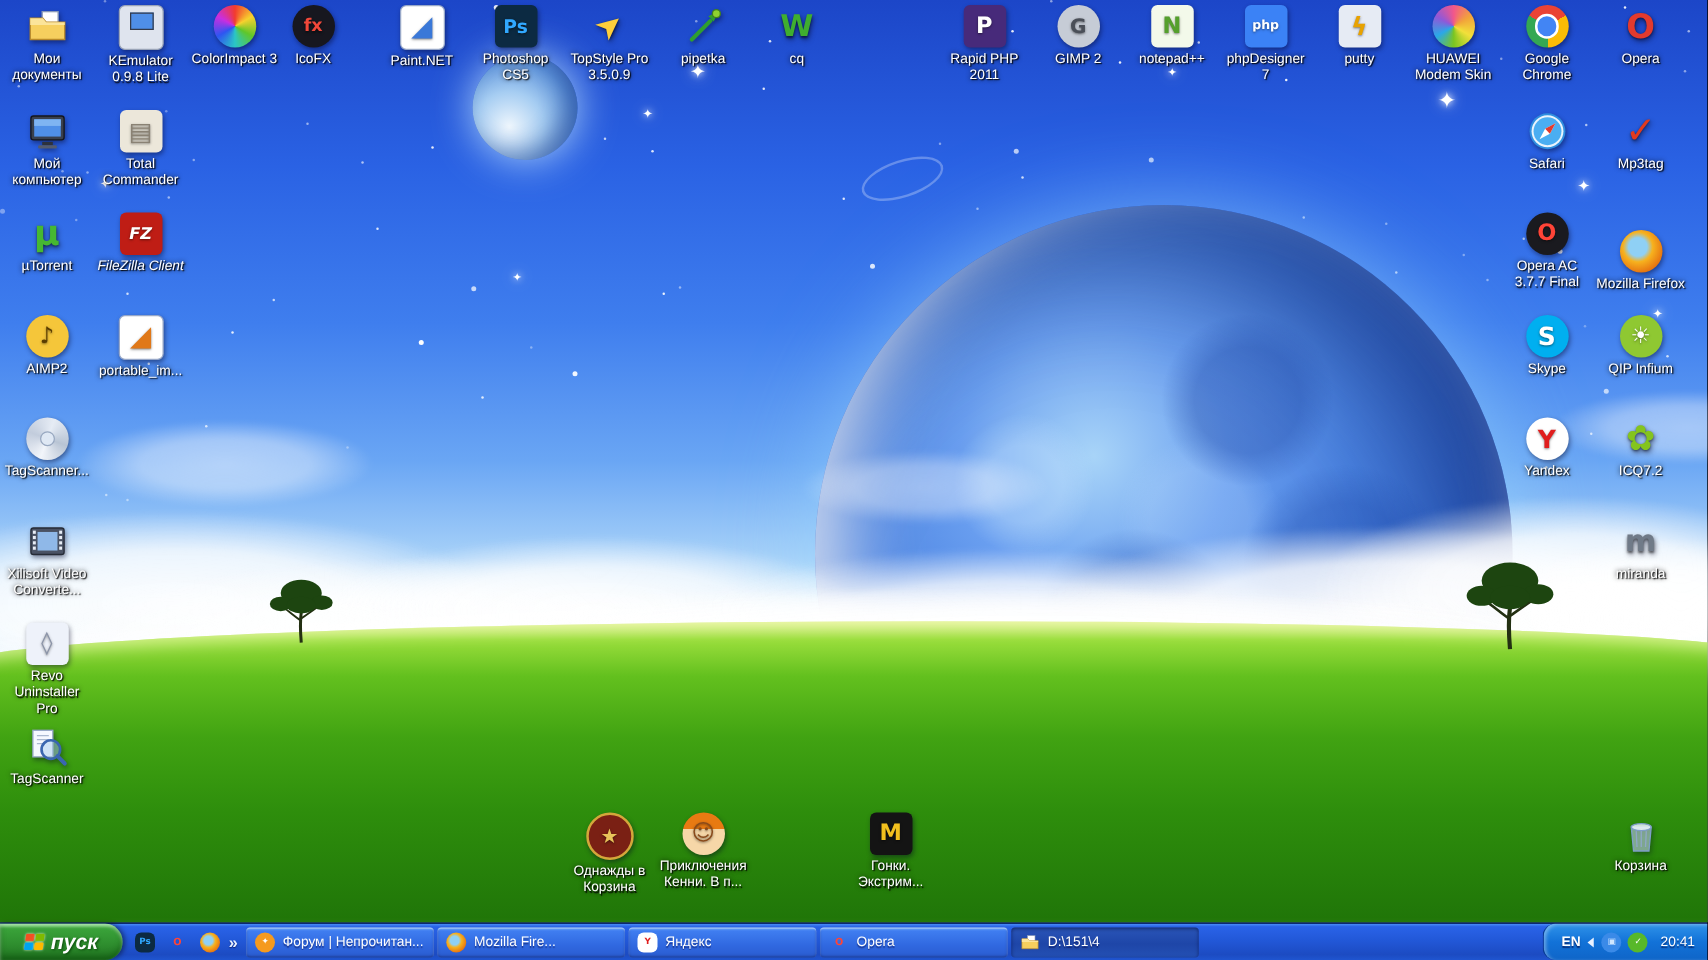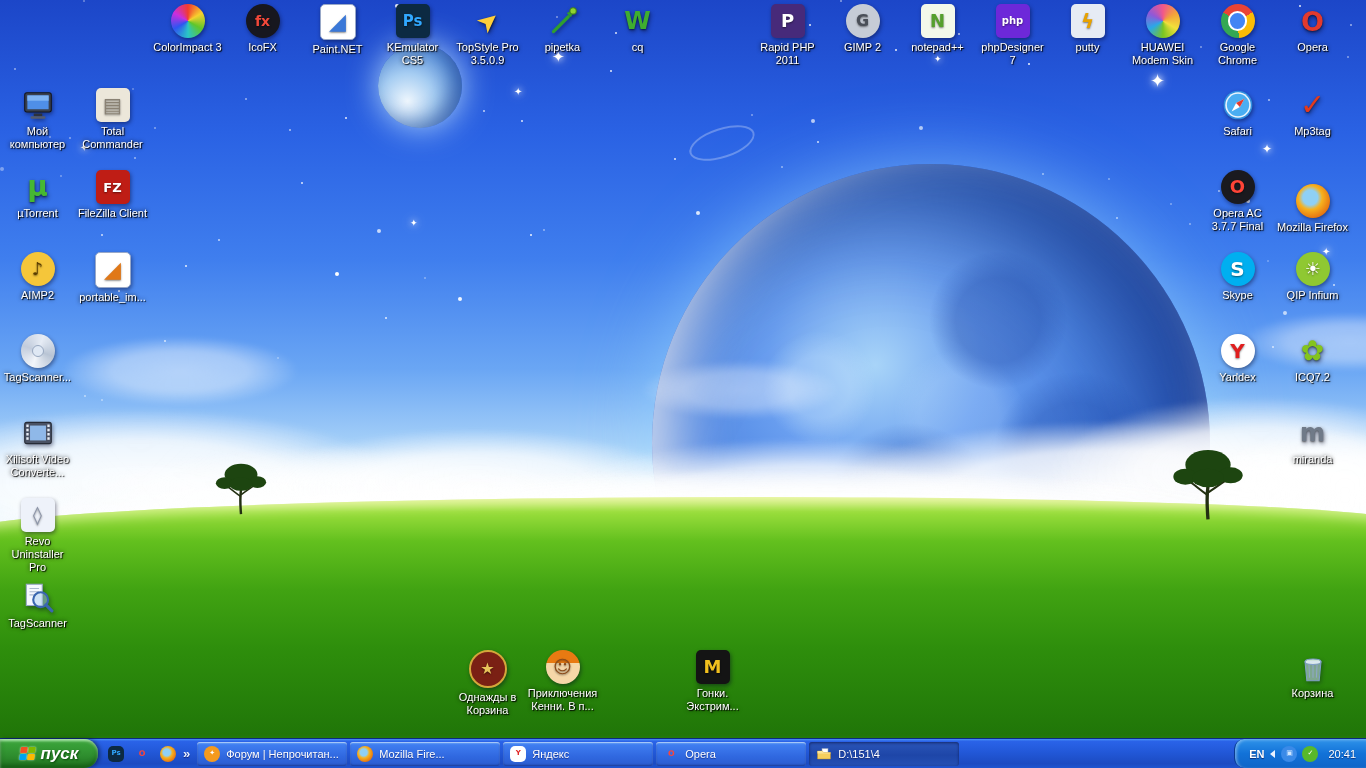--- a/index.html
+++ b/index.html
@@ -151,41 +151,57 @@
 
   <span class="spark" style="left: 552px; top: 48px; font-size: 15px;">✦</span>
     <span class="spark" style="left: 514px; top: 86px; font-size: 10px;">✦</span>
     <span class="spark" style="left: 1150px; top: 70px; font-size: 18px;">✦</span>
     <span class="spark" style="left: 1262px; top: 142px; font-size: 12px;">✦</span>
     <span class="spark" style="left: 934px; top: 54px; font-size: 9px;">✦</span>
     <span class="spark" style="left: 80px; top: 142px; font-size: 10px;">✦</span>
     <span class="spark" style="left: 1322px; top: 246px; font-size: 10px;">✦</span>
     <span class="spark" style="left: 410px; top: 218px; font-size: 9px;">✦</span>
     <div id="icons">
+      <div class="cell" style="left: 0px; top: 4px;">
+        <div class="dicon folder">
+          <svg viewBox="0 0 32 32">
+            <rect x="12" y="5" width="12" height="10" fill="#fff" stroke="#8a9ab8"></rect>
+            <path d="M3 10h9.5l2.5 3H29v13H3z" fill="#f6cf5e" stroke="#b8892a"></path>
+            <path d="M3 10h9.5l2.5 3H29v2H3z" fill="#fbe49a"></path>
+          </svg>
+        </div>
+        <div class="dlabel">Мои документы</div>
+      </div>
+      <div class="cell" style="left: 75px; top: 4px;">
+        <div class="dicon phone">
+          <i class="scr"></i>
+        </div>
+        <div class="dlabel">KEmulator 0.9.8 Lite</div>
+      </div>
       <div class="cell" style="left: 150px; top: 4px;">
         <div class="dicon round" style="background: conic-gradient(rgb(242, 59, 46), rgb(247, 209, 46), rgb(95, 198, 42), rgb(42, 198, 198), rgb(46, 85, 242), rgb(201, 46, 224), rgb(242, 59, 46));"></div>
         <div class="dlabel">ColorImpact 3</div>
       </div>
-      <div class="cell" style="left: 225px; top: 4px;">
+      <div class="cell" style="left: 213px; top: 4px;">
         <div class="dicon round" style="background: rgb(23, 23, 31);">
           <span style="color: rgb(242, 72, 58); font-size: 14px;">fx</span>
         </div>
         <div class="dlabel">IcoFX</div>
       </div>
       <div class="cell" style="left: 300px; top: 4px;">
         <div class="dicon image">
           <span style="color: rgb(58, 120, 216);">◢</span>
         </div>
         <div class="dlabel">Paint.NET</div>
       </div>
       <div class="cell" style="left: 375px; top: 4px;">
         <div class="dicon square" style="background: rgb(12, 42, 66);">
           <span style="color: rgb(49, 168, 255); font-size: 15px;">Ps</span>
         </div>
-        <div class="dlabel">KEmulator CS5</div>
+        <div class="dlabel">Photoshop CS5</div>
       </div>
       <div class="cell" style="left: 450px; top: 4px;">
         <div class="dicon">
           <span style="color: rgb(255, 207, 58); font-size: 26px; transform: rotate(-40deg);">➤</span>
         </div>
         <div class="dlabel">TopStyle Pro 3.5.0.9</div>
       </div>
       <div class="cell" style="left: 525px; top: 4px;">
         <div class="dicon pipette">
           <svg viewBox="0 0 32 32">
@@ -214,21 +230,21 @@
         </div>
         <div class="dlabel">GIMP 2</div>
       </div>
       <div class="cell" style="left: 900px; top: 4px;">
         <div class="dicon square" style="background: rgb(243, 249, 234);">
           <span style="color: rgb(85, 160, 44); font-size: 18px;">N</span>
         </div>
         <div class="dlabel">notepad++</div>
       </div>
       <div class="cell" style="left: 975px; top: 4px;">
-        <div class="dicon square" style="background: #6d28d9;">
+        <div class="dicon square" style="background: #3b82f6;">
           <span style="color: rgb(255, 255, 255); font-size: 10px;">php</span>
         </div>
         <div class="dlabel">phpDesigner 7</div>
       </div>
       <div class="cell" style="left: 1050px; top: 4px;">
         <div class="dicon square" style="background: rgb(230, 235, 244);">
           <span style="color: rgb(232, 162, 0); font-size: 20px;">ϟ</span>
         </div>
         <div class="dlabel">putty</div>
       </div>
@@ -265,21 +281,21 @@
           <span style="color: rgb(138, 130, 116); font-size: 20px;">▤</span>
         </div>
         <div class="dlabel">Total Commander</div>
       </div>
       <div class="cell" style="left: 0px; top: 170px;">
         <div class="dicon">
           <span style="color: rgb(70, 184, 50); font-size: 28px;">µ</span>
         </div>
         <div class="dlabel">µTorrent</div>
       </div>
-      <div class="cell" style="left: 75px; top: 170px;">
+      <div class="cell" style="left: 75px; top: 170px; font-style: italic;">
         <div class="dicon square" style="background: rgb(191, 29, 21);">
           <span style="color: rgb(255, 255, 255); font-size: 13px;">FZ</span>
         </div>
         <div class="dlabel">FileZilla Client</div>
       </div>
       <div class="cell" style="left: 0px; top: 252px;">
         <div class="dicon round" style="background: rgb(245, 198, 58);">
           <span style="color: rgb(90, 60, 0); font-size: 18px;">♪</span>
         </div>
         <div class="dlabel">AIMP2</div>

